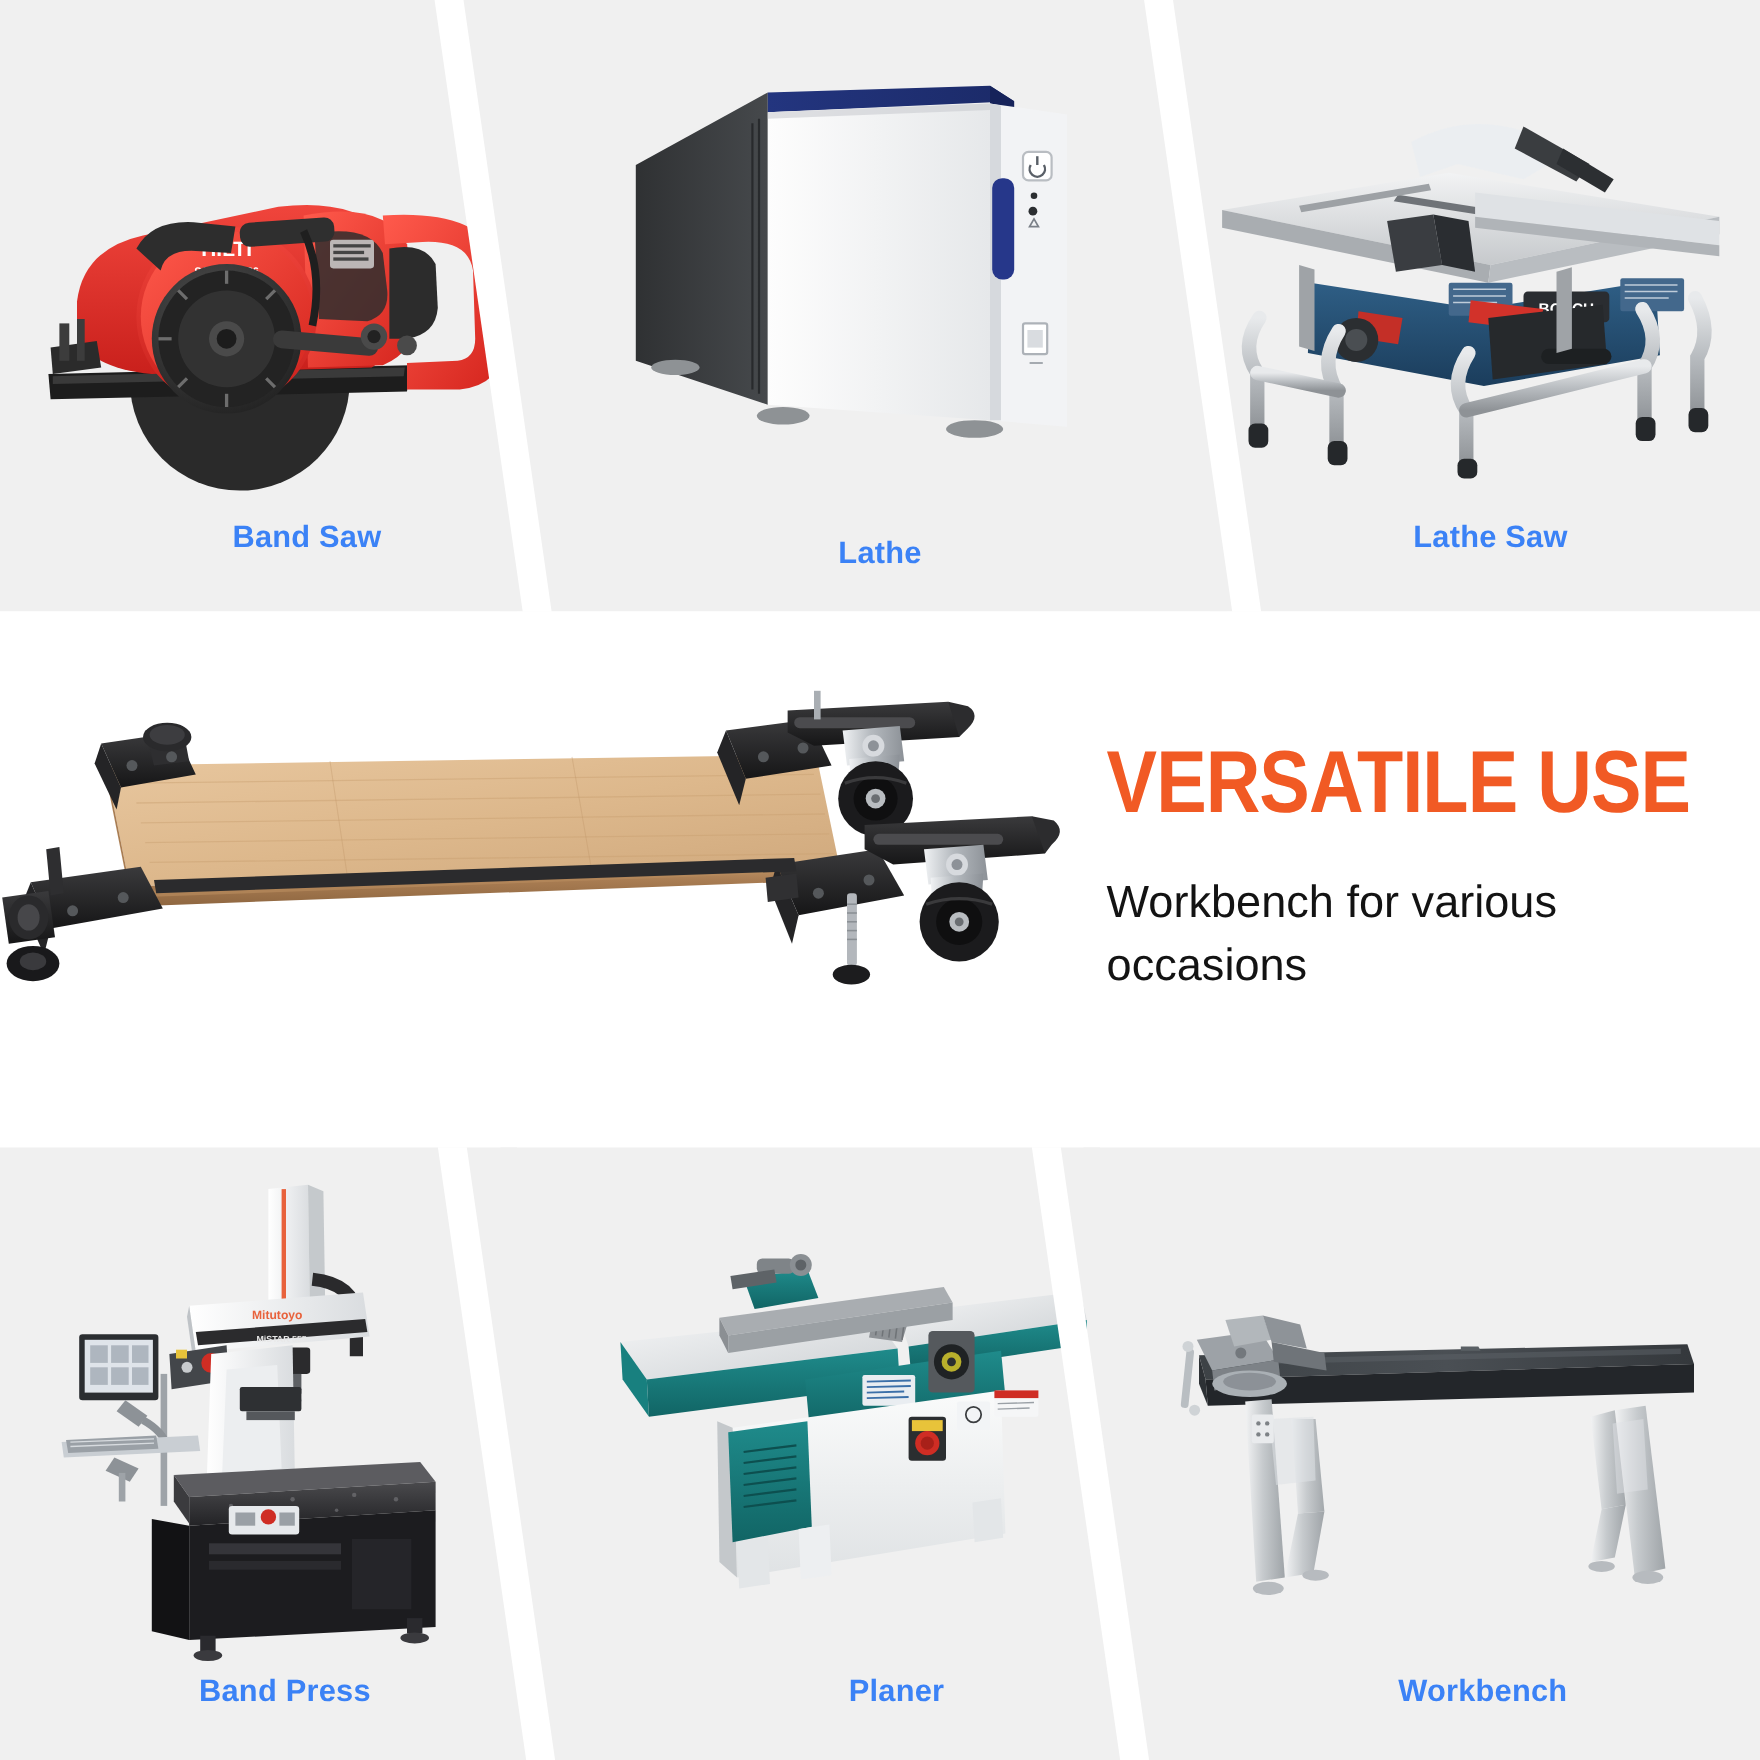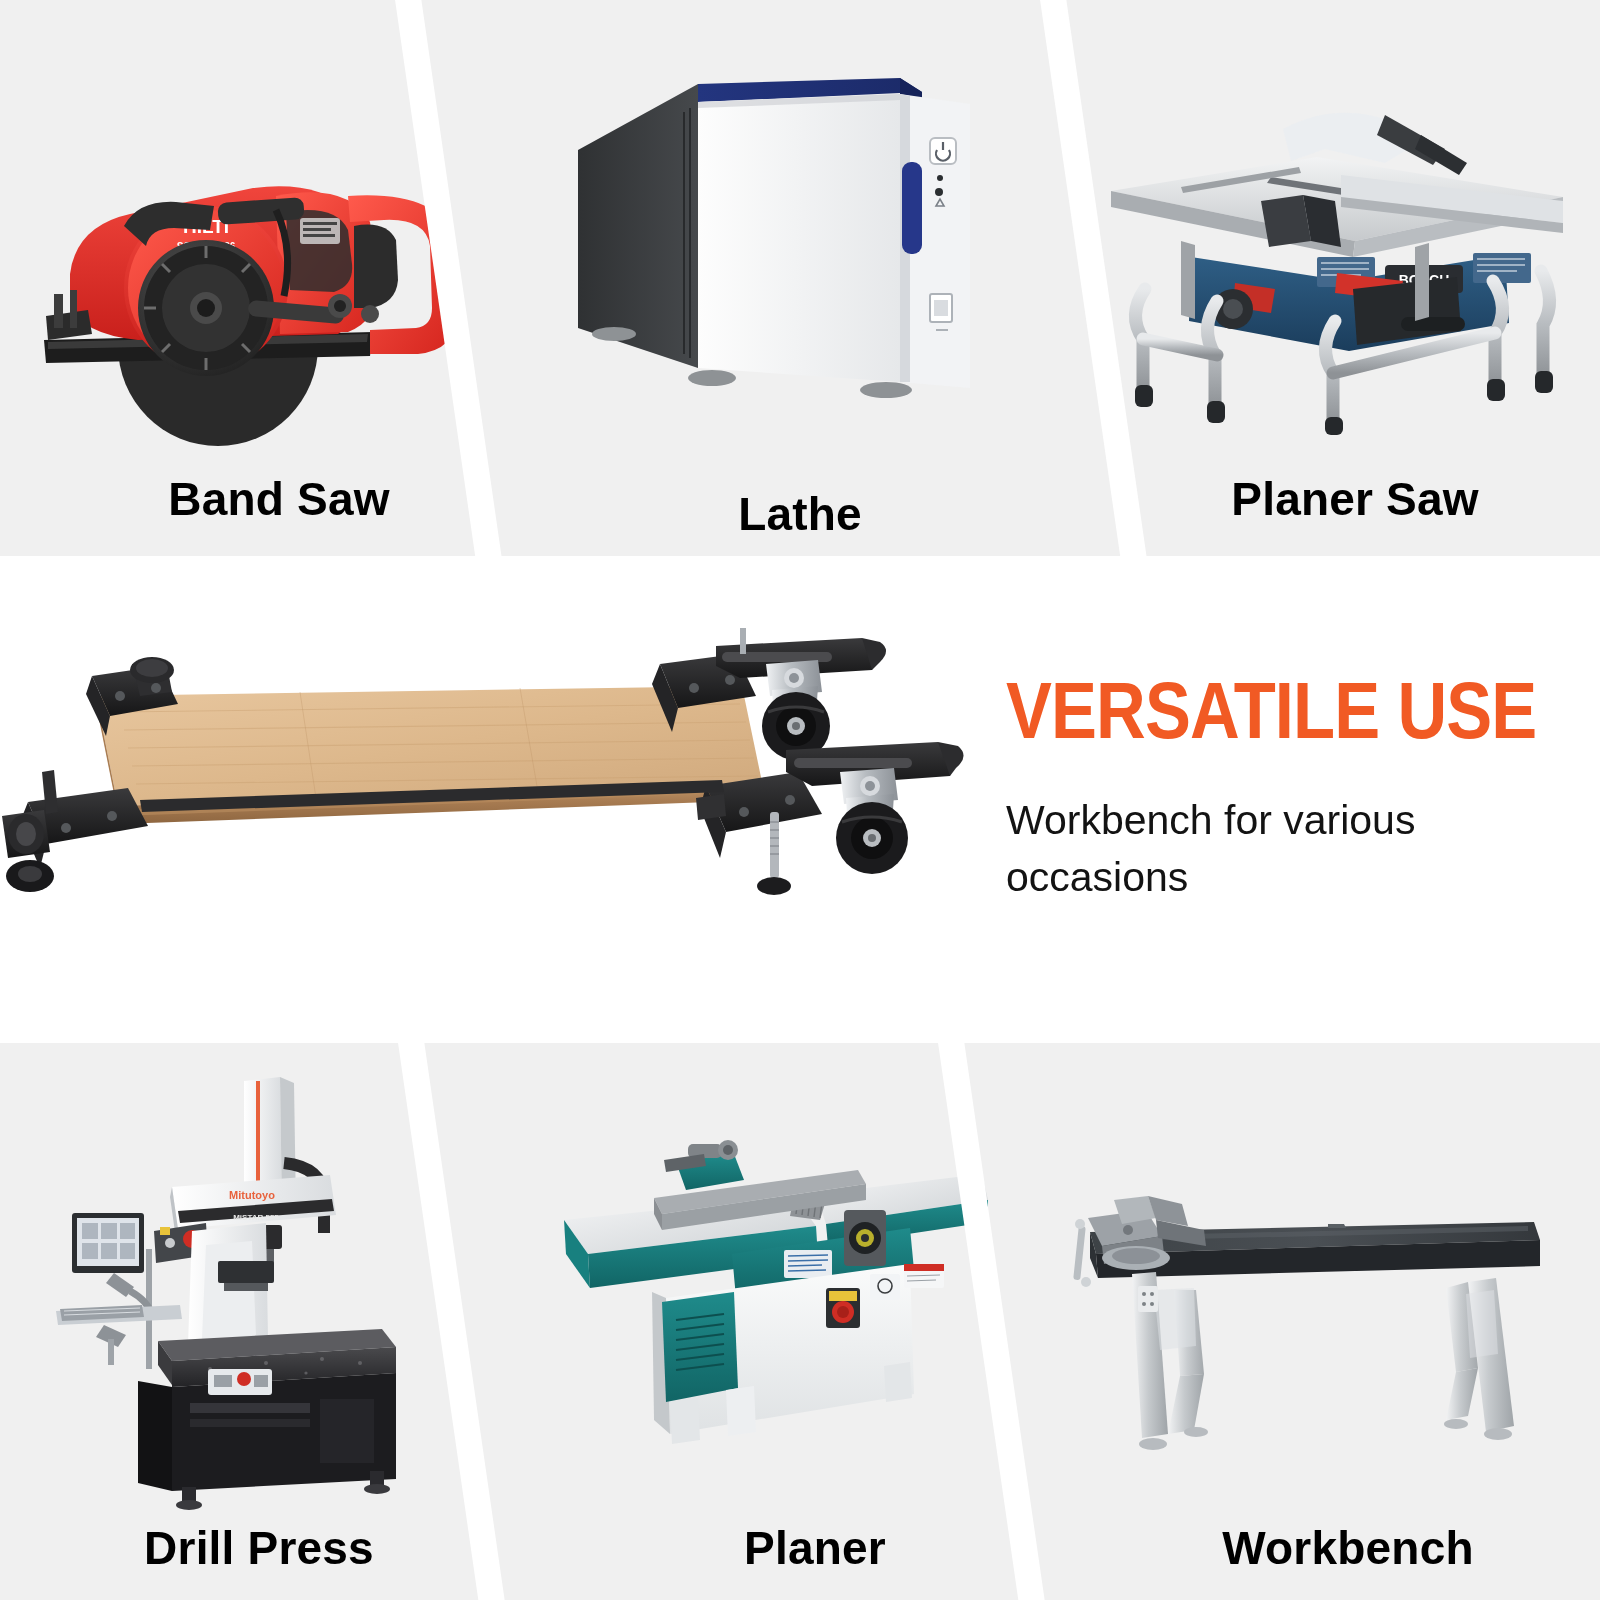--- a/index.html
+++ b/index.html
@@ -42,22 +42,22 @@
     transform: rotate(-8.2deg);
     transform-origin: 50% 50%;
     z-index: 6;
   }
 
   
   .cell-label {
     position: absolute;
     z-index: 8;
     font-weight: bold;
-    font-size: 46px;
-    color: #000000;
+    font-size: 28px;
+    color: #3b82f6;
     letter-spacing: .2px;
     white-space: nowrap;
     text-align: left;
     transform: translateX(-50%);
   }
 
   
   .headline-block {
     position: absolute;
     left: 962px; top: 672px;
@@ -340,21 +340,21 @@
         <path d="M96 136 L110 140 L110 214 L96 210 Z" fill="#9fa3a7"></path>
         <path d="M330 142 L344 138 L344 212 L330 216 Z" fill="#9fa3a7"></path>
       </svg>
     </div>
 
     <div class="divider" style="left:437px;"></div>
     <div class="divider" style="left:1082px;"></div>
 
     <div class="cell-label" style="left:279px; top:472px;">Band Saw</div>
     <div class="cell-label" style="left:800px; top:472px;margin-top:15px;">Lathe</div>
-    <div class="cell-label" style="left:1355px; top:472px;">Planer Saw</div>
+    <div class="cell-label" style="left:1355px; top:472px;">Lathe Saw</div>
   </div>
 
   <div class="band band-middle">
 
     <div class="art mobilebase-wrap" style="top:44px;">
       <svg width="990" height="330" viewBox="0 0 990 330">
         <defs>
           <linearGradient id="plyTop" x1="0" y1="0" x2="1" y2="1">
             <stop offset="0" stop-color="#e8c79f"></stop>
               <stop offset=".5" stop-color="#ddb88c"></stop>
@@ -747,18 +747,18 @@
           <circle cx="58" cy="104" r="5" fill="#cfd3d6"></circle>
 
           <circle cx="100" cy="52" r="5" fill="#73787d"></circle>
         </g>
       </svg>
     </div>
 
     <div class="divider" style="left:440px;"></div>
     <div class="divider" style="left:980px;"></div>
 
-    <div class="cell-label" style="left:259px; top:478px;">Drill Press</div>
+    <div class="cell-label" style="left:259px; top:478px;">Band Press</div>
     <div class="cell-label" style="left:815px; top:478px;">Planer</div>
     <div class="cell-label" style="left:1348px; top:478px;">Workbench</div>
   </div>
 
 </div>
 
 </body></html>

